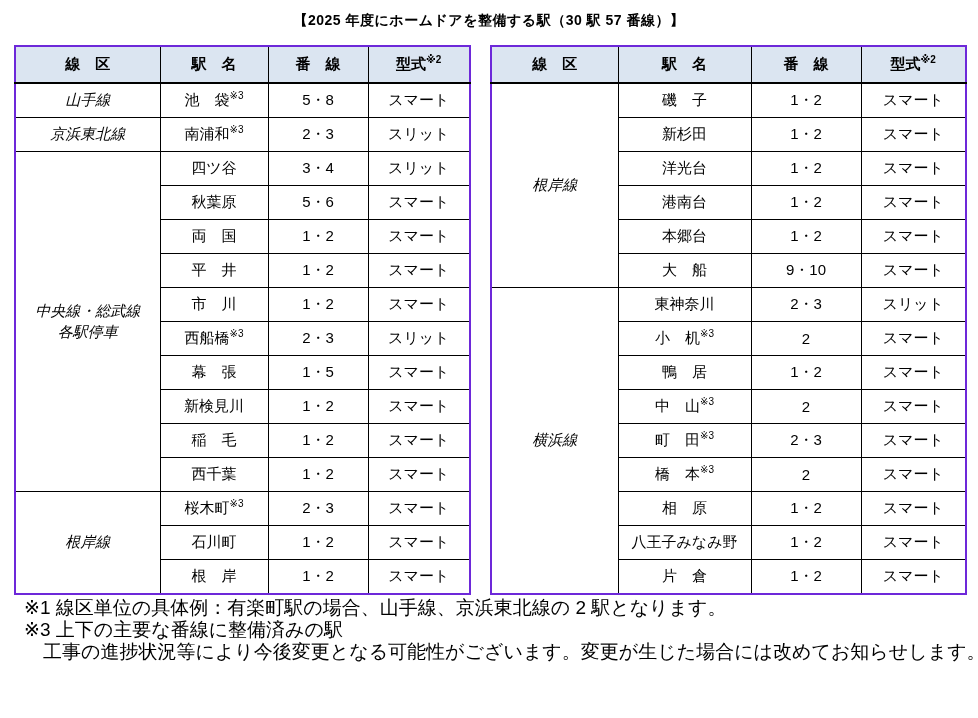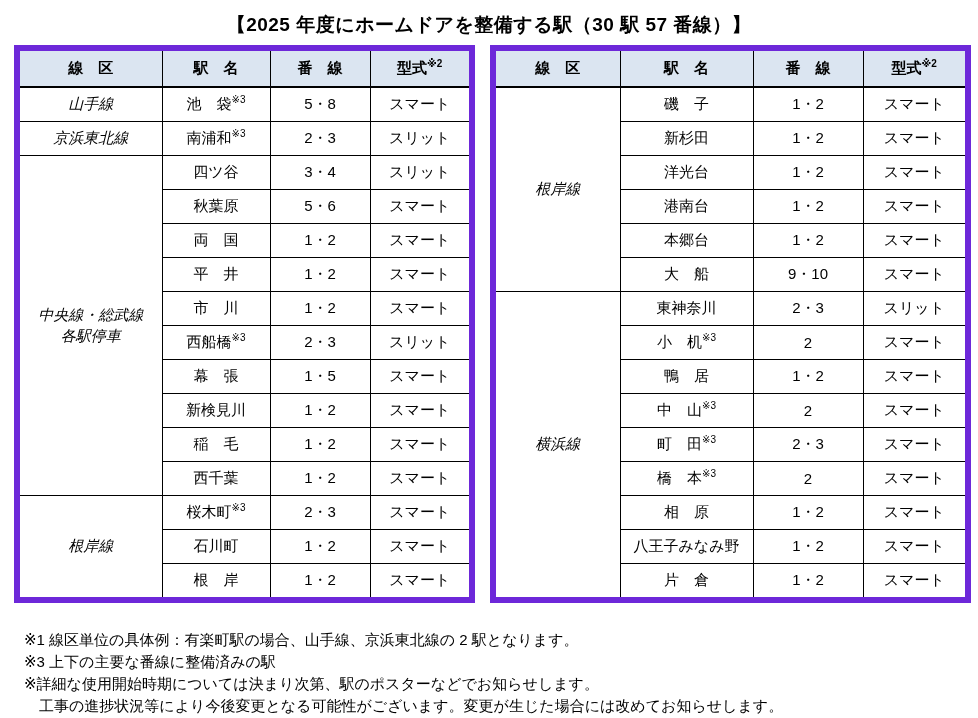--- a/index.html
+++ b/index.html
@@ -16,30 +16,30 @@
     position: relative;
     width: 978px;
     height: 718px;
   }
   .title {
     position: absolute;
     top: 12px;
     left: 0;
     width: 100%;
     text-align: center;
-    font-size: 19px;
+    font-size: 14px;
     font-weight: bold;
     letter-spacing: 0.5px;
   }
   table.door-table {
     position: absolute;
     top: 45px;
     border-collapse: collapse;
     table-layout: fixed;
-    border: 6px solid #6d28d9;
+    border: 2px solid #6d28d9;
     font-size: 15px;
   }
   #left-table  { left: 14px;  width: 455px; }
   #right-table { left: 490px; width: 475px; }
   table.door-table th, table.door-table td {
     border: 1px solid #000000;
     text-align: center;
     vertical-align: middle;
     padding: 0 2px;
     overflow: hidden;
@@ -54,23 +54,23 @@
   table.door-table thead tr { border-bottom: 2px solid #000; }
   td.line-cell { line-height: 1.35; font-style: italic; }
   sup.note-sup {
     font-size: 10px;
     vertical-align: super;
     line-height: 0;
   }
   .footnotes {
     position: absolute;
     left: 24px;
-    top: 629px;
+    top: 597px;
     width: 940px;
-    font-size: 15px;
+    font-size: 19px;
     line-height: 22px;
   }
   .footnote-line { white-space: nowrap; }
 </style>
 </head>
 <body>
 
 <div class="page">
 
   <div class="title">【2025 年度にホームドアを整備する駅（30 駅 57 番線）】</div>
@@ -265,17 +265,16 @@
           <td>片　倉</td>
           <td>1・2</td>
           <td>スマート</td>
         </tr>
       </tbody>
   </table>
 
   <div class="footnotes" id="footnotes">
       <div class="footnote-line">※1 線区単位の具体例：有楽町駅の場合、山手線、京浜東北線の 2 駅となります。</div>
       <div class="footnote-line">※3 上下の主要な番線に整備済みの駅</div>
-      <div class="footnote-line">※詳細な使用開始時期については決まり次第、駅のポスターなどでお知らせします。</div>
       <div class="footnote-line">　工事の進捗状況等により今後変更となる可能性がございます。変更が生じた場合には改めてお知らせします。</div>
     </div>
 
 </div>
 
 </body></html>

